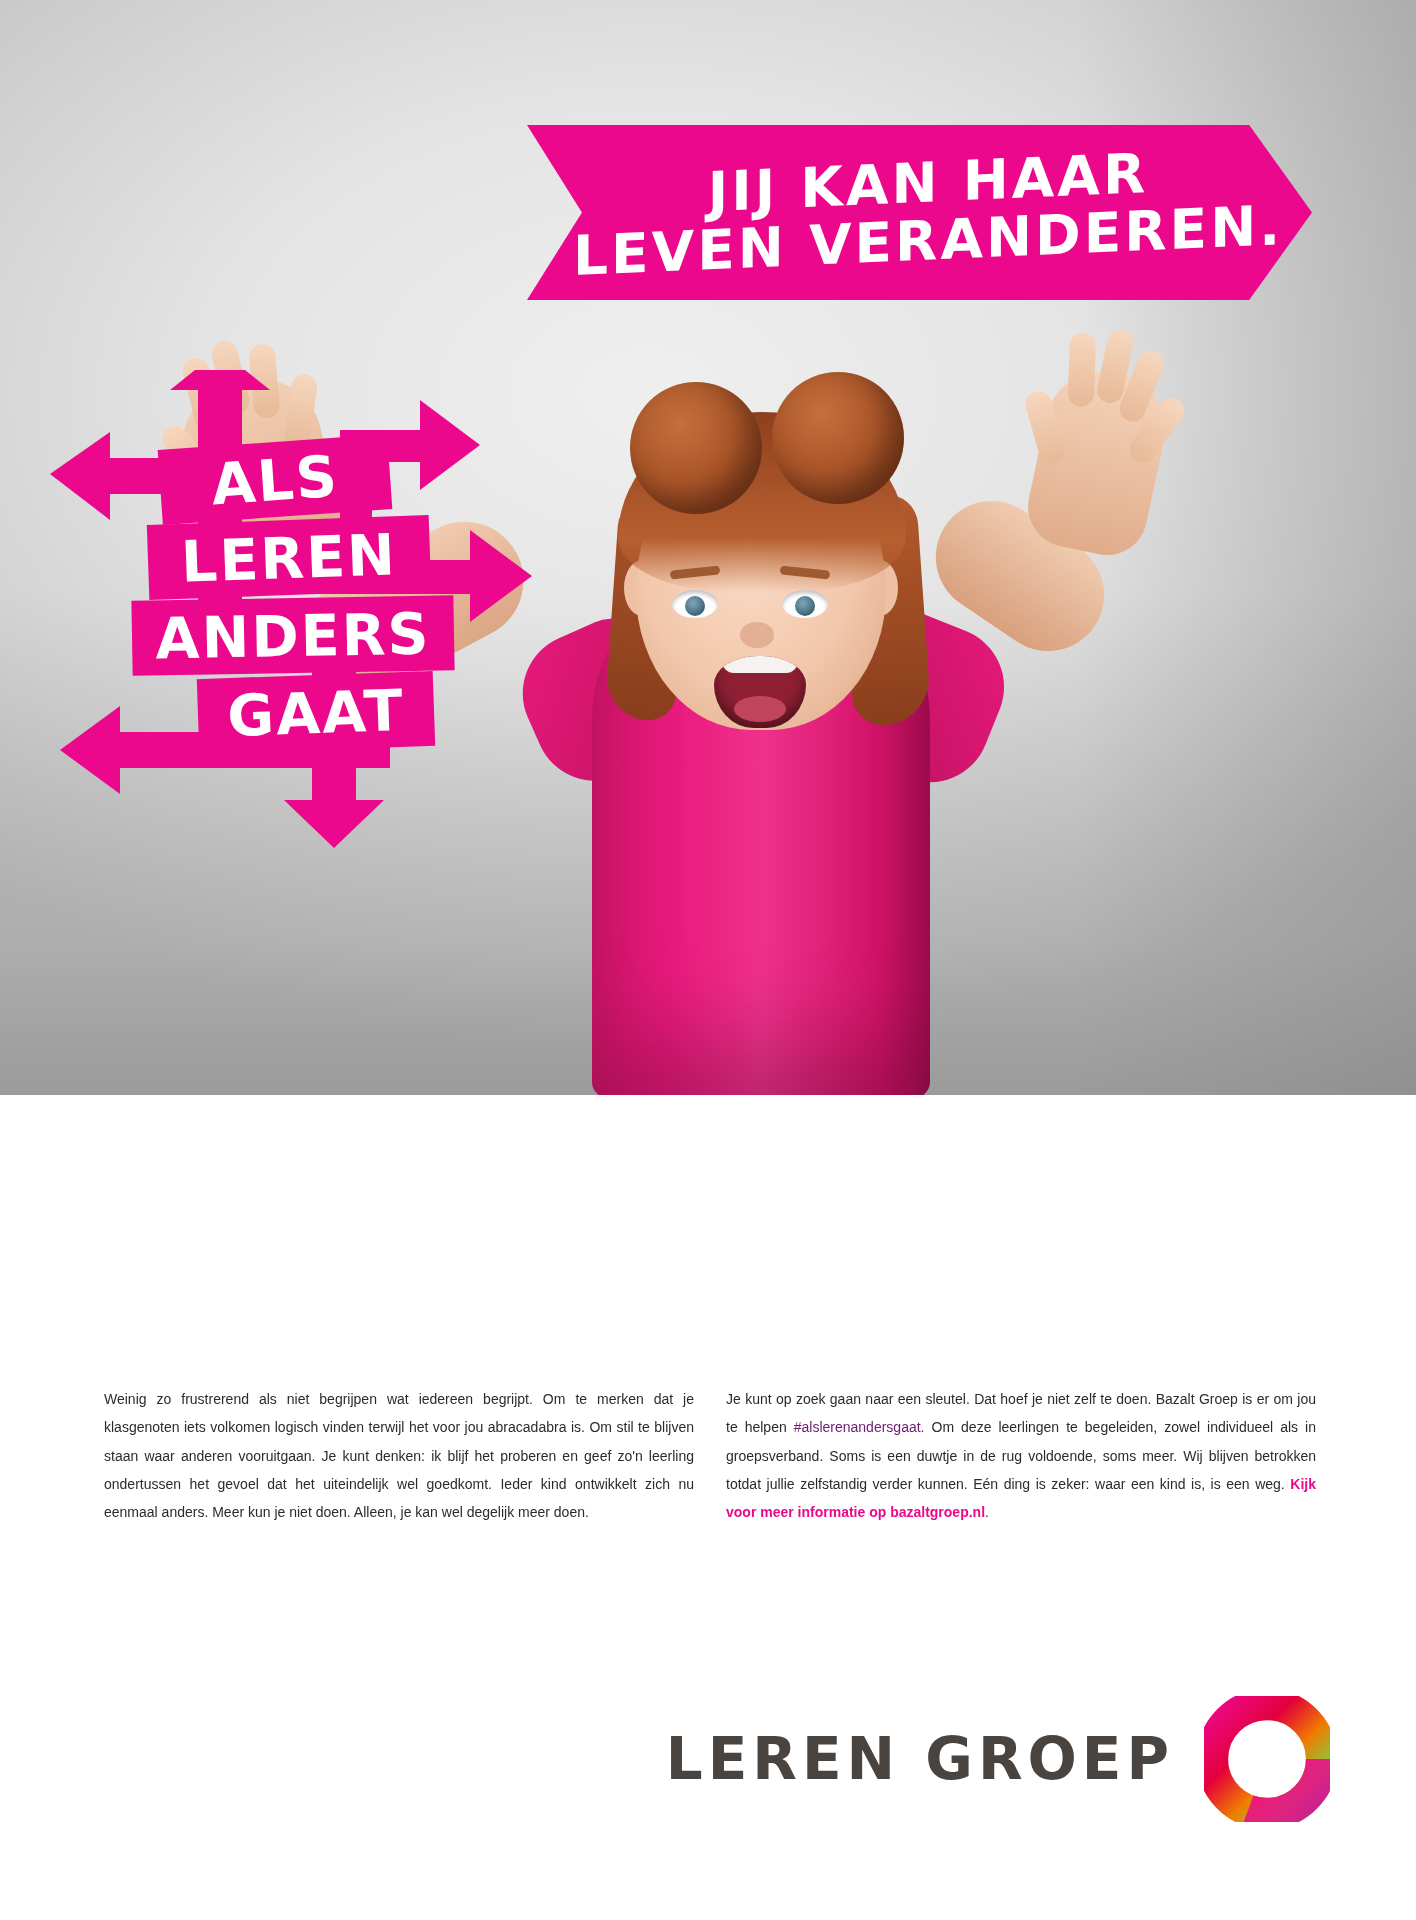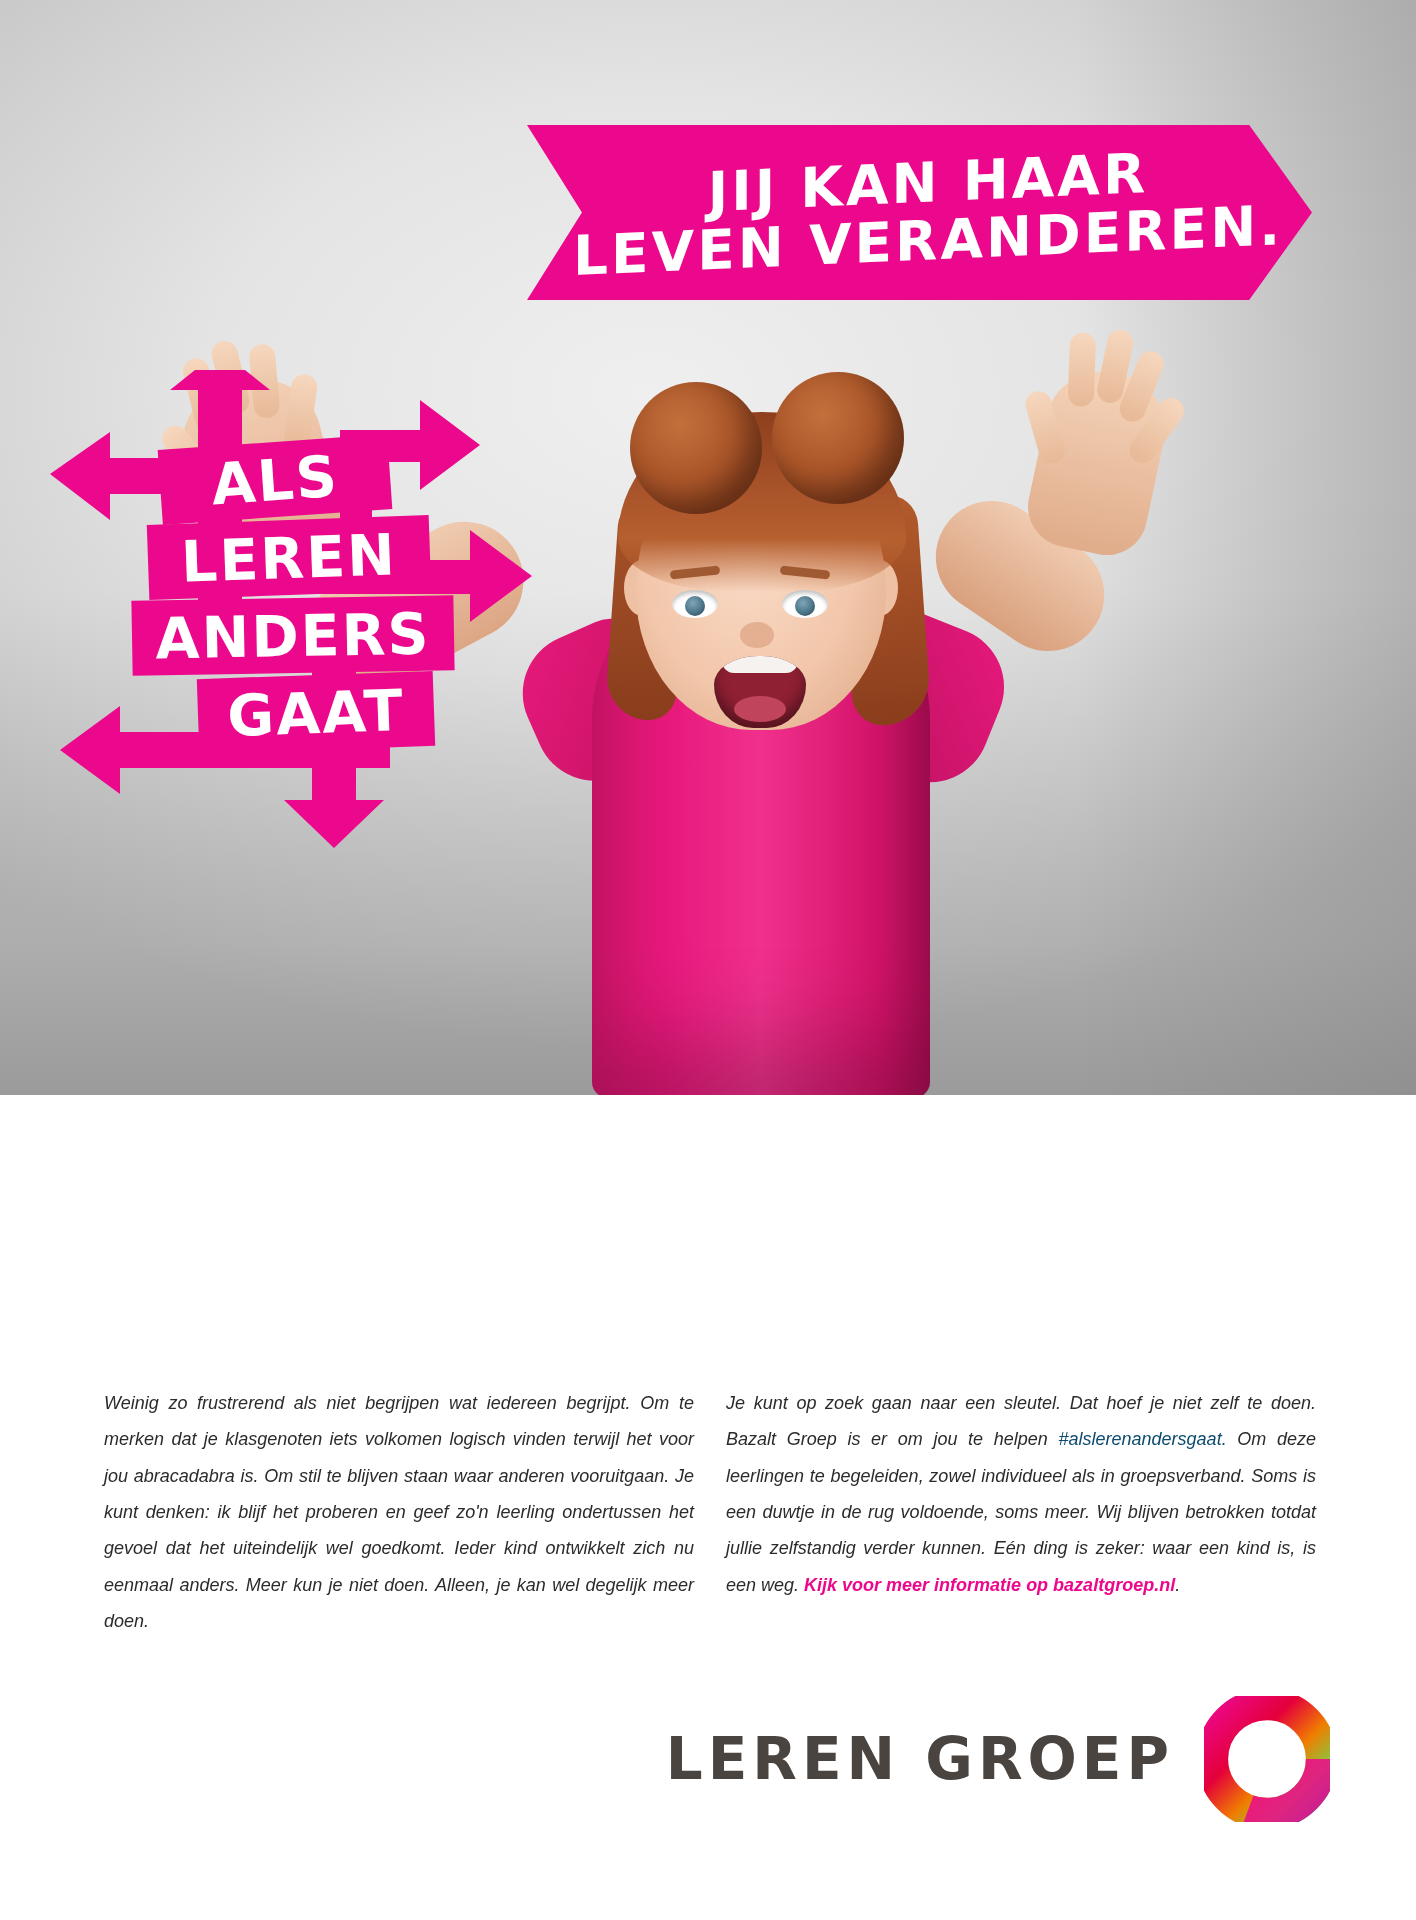--- a/index.html
+++ b/index.html
@@ -237,27 +237,26 @@
   .columns {
     position: absolute;
     left: 104px; top: 290px;
     width: 1214px;
     display: flex;
     gap: 32px;
   }
   .col {
     width: 590px;
     font-family: "Liberation Sans", sans-serif;
-    font-size: 18px;
+    font-size: 14px;
     line-height: 2.02;
     color: #2b2b2b;
     text-align: justify;
-    font-style: italic;
-  }
-  .hashtag { color: #0c4a6e; }
+  }
+  .hashtag { color: #701a75; }
   .cta { color: #ec088c; font-weight: bold; }
 
   
   .brand {
     position: absolute;
     right: 86px; bottom: 98px;
     display: flex; align-items: center; gap: 30px;
   }
   .brand-name {
     font-family: "DejaVu Sans", sans-serif;

